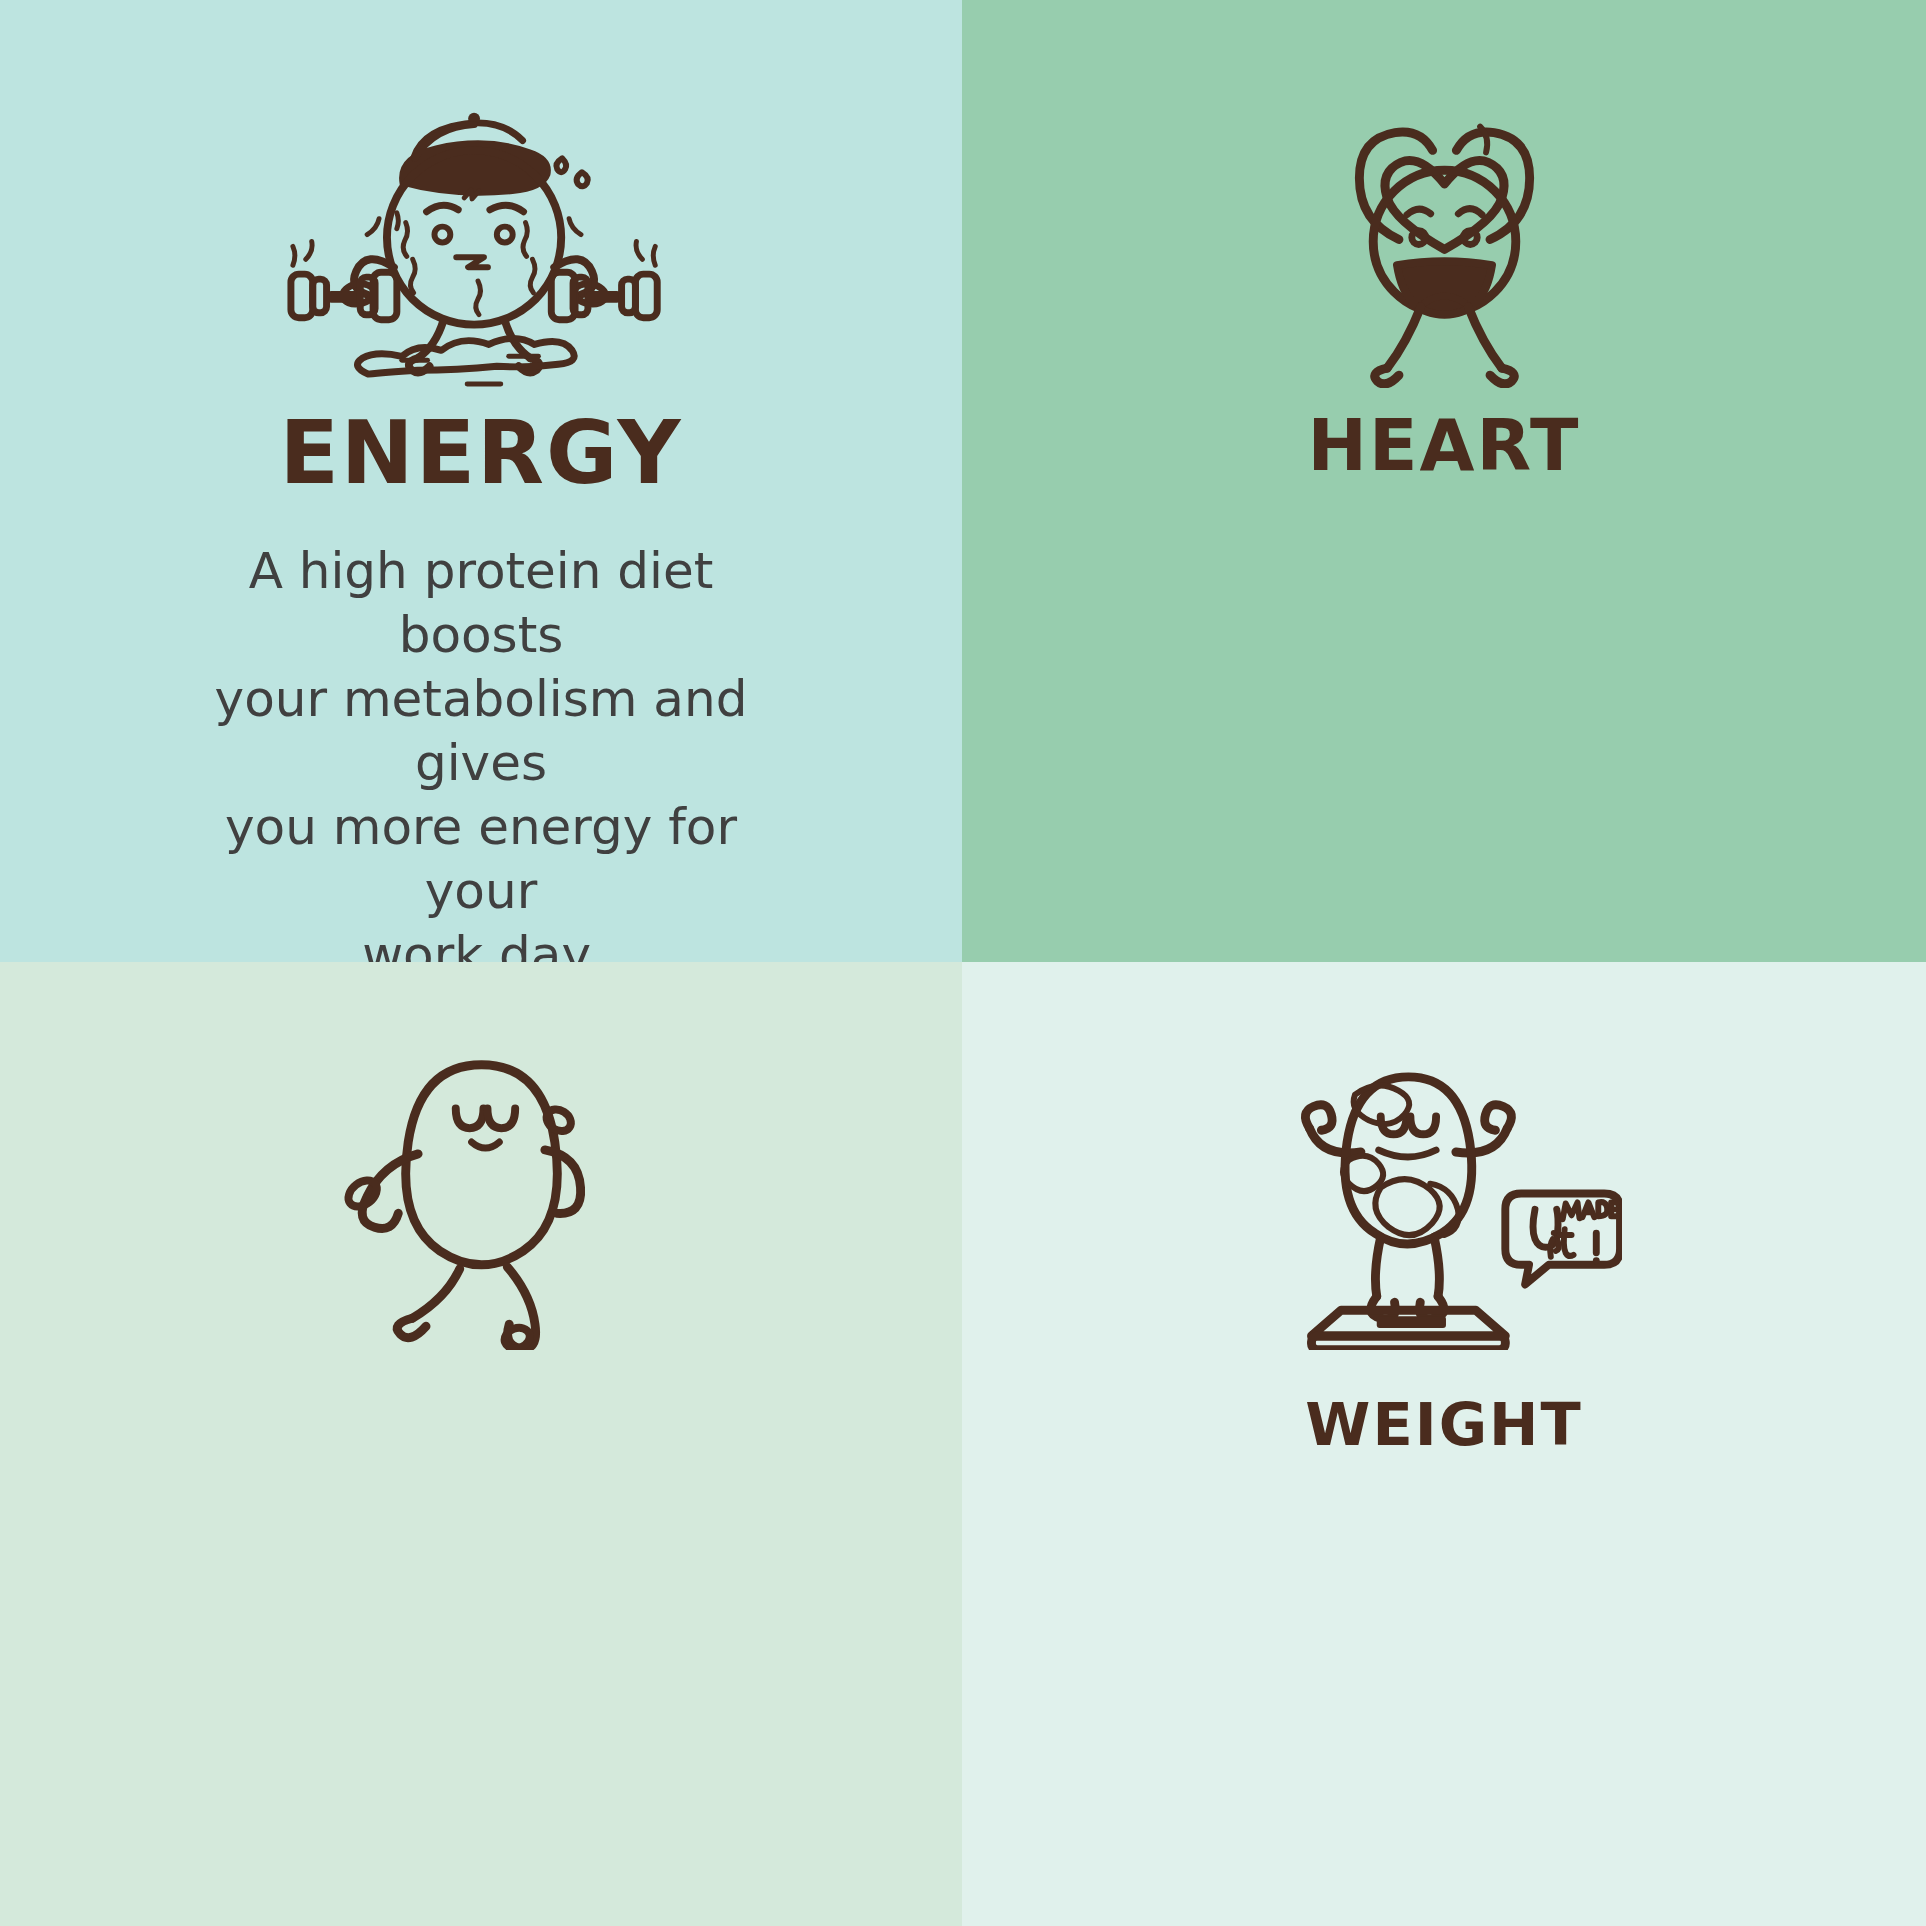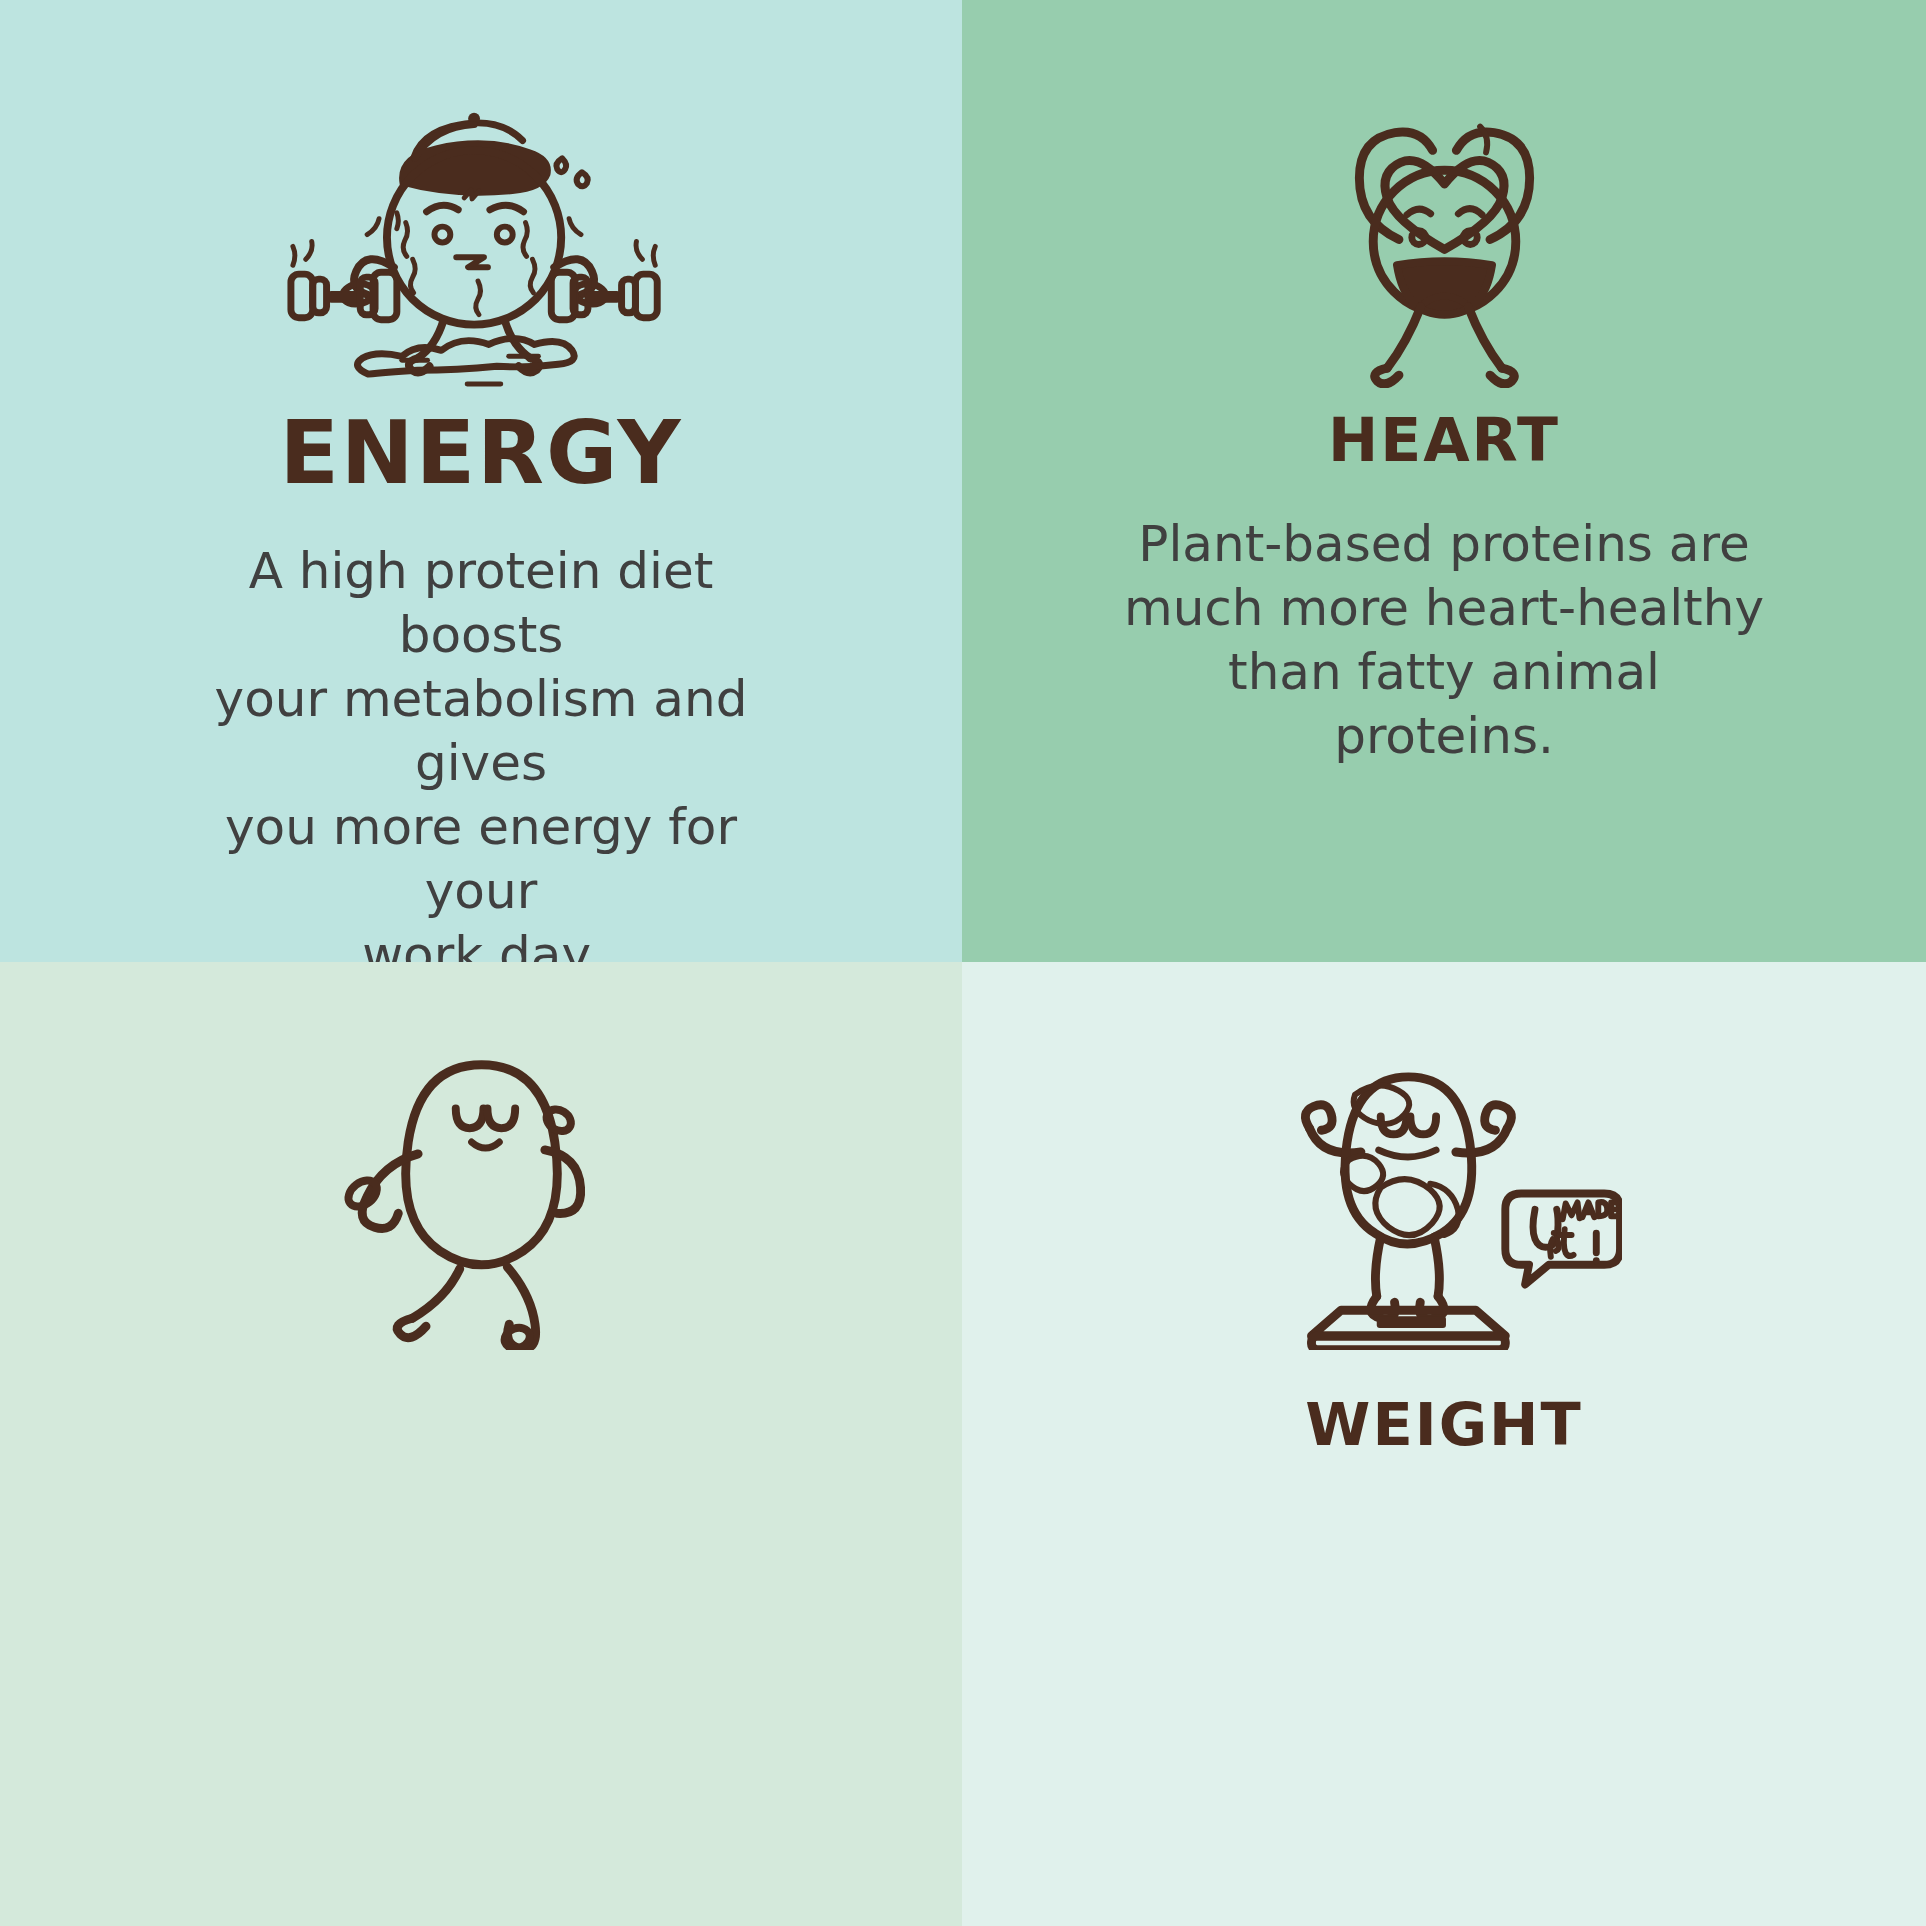--- a/index.html
+++ b/index.html
@@ -64,21 +64,21 @@
 
   
   #panel-energy { background: #BDE4E0; }
   #panel-energy .panel-art { height: 388px; padding-top: 95px; }
   #panel-energy .panel-title { margin-top: 22px; font-size: 87px; }
   #panel-energy .panel-body { margin-top: 42px; max-width: 634px; }
 
   
   #panel-heart { background: #97CDAE; }
   #panel-heart .panel-art { height: 388px; padding-top: 95px; }
-  #panel-heart .panel-title { margin-top: 22px; font-size: 60px; }
+  #panel-heart .panel-title { margin-top: 22px; font-size: 71px; }
   #panel-heart .panel-body { margin-top: 42px; max-width: 653px; }
 
   
   #panel-skin { background: #D4E9DB; }
   #panel-skin .panel-art { height: 388px; padding-top: 79px; }
   #panel-skin .panel-title { margin-top: 30px; font-size: 87px; }
   #panel-skin .panel-body { margin-top: 42px; max-width: 634px; }
 
   
   #panel-weight { background: #E0F1EC; }
@@ -194,23 +194,20 @@
         <path class="ink" stroke-width="7" d="M130 214 q20 -14 40 0" fill="#97CDAE"></path>
 
         <path class="ink" stroke-width="9" d="M126 218 q-14 36 -34 62"></path>
         <path class="ink" stroke-width="9" d="M174 218 q14 36 34 62"></path>
 
         <path class="ink" stroke-width="9" d="M92 280 q-18 4 -10 13 q9 8 22 -6"></path>
         <path class="ink" stroke-width="9" d="M208 280 q18 4 10 13 q-9 8 -22 -6"></path>
       </svg>
     </div>
     <h2 class="panel-title">HEART</h2>
-    <p class="panel-body">Plant-based proteins are
-much more heart-healthy
-than fatty animal proteins.</p>
   </div>
 
   <div class="panel" id="panel-skin" style="background: rgb(212, 233, 219);">
     <div class="panel-art">
       <svg width="317" height="307" viewBox="0 0 320 310">
 
         <path class="ink" stroke-width="9" d="M160 22 q62 0 74 78 q12 80 -32 110 q-42 28 -84 0 q-44 -30 -32 -110 q12 -78 74 -78z"></path>
 
         <path class="ink" stroke-width="8" d="M134 66 q0 20 14 20 q14 0 14 -20"></path>
         <path class="ink" stroke-width="8" d="M166 66 q0 20 14 20 q14 0 14 -20"></path>

